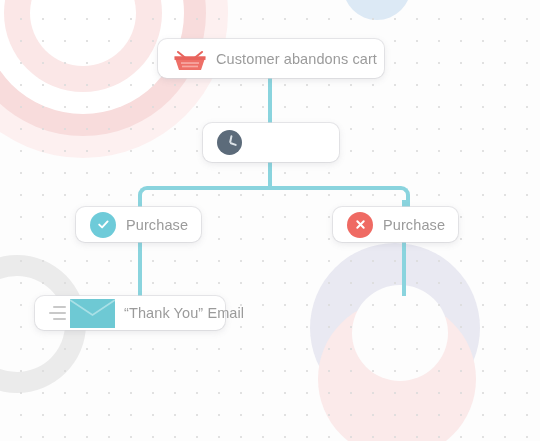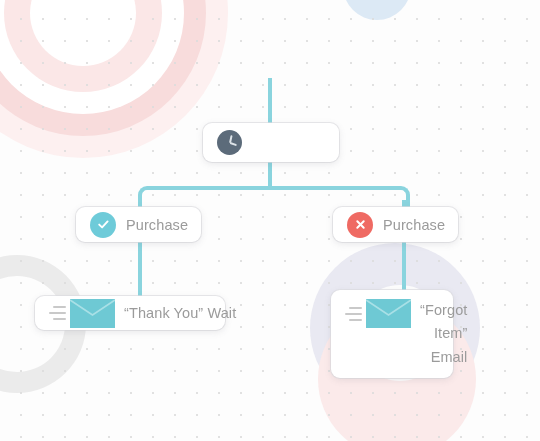--- a/index.html
+++ b/index.html
@@ -240,20 +240,33 @@
   <div class="conn conn-v" style="left:268px; top:78px;  height:46px;"></div>
   <div class="conn conn-v" style="left:268px; top:162px; height:26px;"></div>
   <div class="conn conn-h" style="left:149px; top:186px; width:242px;"></div>
   <div class="corner corner-tl" style="left:138px; top:186px;"></div>
   <div class="corner corner-tr" style="left:388px; top:186px;"></div>
   <div class="conn conn-v" style="left:138px; top:200px; height:8px;"></div>
   <div class="conn conn-v" style="left:402px; top:200px; height:8px;"></div>
   <div class="conn conn-v" style="left:138px; top:240px; height:56px;"></div>
   <div class="conn conn-v" style="left:402px; top:240px; height:56px;"></div>
 
+  <div class="node" style="left:158px; top:39px; width:226px; height:39px;">
+    <span class="icon-basket">
+      <svg width="36" height="26" viewBox="0 0 36 26" xmlns="http://www.w3.org/2000/svg">
+        <path d="M6 6 L16 14" stroke="#e8635c" stroke-width="2.1" fill="none" stroke-linecap="round"></path>
+        <path d="M30 6 L20 14" stroke="#e8635c" stroke-width="2.1" fill="none" stroke-linecap="round"></path>
+        <path d="M2.5 10.5 L33.5 10.5 L29 24 L7 24 Z" fill="#ee7068"></path>
+        <rect x="2.5" y="10.5" width="31" height="3.4" fill="#e8635c"></rect>
+        <rect x="9" y="16.2" width="18" height="1.7" fill="#f7a9a3"></rect>
+        <rect x="10" y="19.6" width="16" height="1.7" fill="#f7a9a3"></rect>
+      </svg>
+    </span>
+    <span class="node-label">Customer abandons cart</span>
+  </div>
 
   <div class="node" style="left:203px; top:123px; width:136px; height:39px;">
     <span class="icon-clock"></span>
   </div>
 
   <div class="node" style="left:76px; top:207px; width:125px; height:35px;">
     <span class="badge badge-check">
       <svg width="15" height="15" viewBox="0 0 15 15" xmlns="http://www.w3.org/2000/svg">
         <path d="M3.2 7.6 L6.1 10.4 L11.6 4.4" stroke="#ffffff" stroke-width="1.9" fill="none" stroke-linecap="round" stroke-linejoin="round"></path>
       </svg>
@@ -277,37 +290,17 @@
           <i></i>
           <i></i>
       </span>
       <span class="envelope">
         <svg width="45" height="29" viewBox="0 0 45 29" xmlns="http://www.w3.org/2000/svg">
           <rect width="45" height="29" fill="#6ec9d4"></rect>
           <path d="M0 1 L22.5 16 L45 1" stroke="#a9e0e6" stroke-width="1.6" fill="none"></path>
         </svg>
       </span>
     </span>
-    <span class="node-label">“Thank You” Wait</span>
-  </div>
-
-  <div class="node" style="left:331px; top:290px; width:122px; height:88px; align-items:flex-start; padding-top:9px;">
-    <span class="icon-email">
-      <span class="email-lines">
-        <i></i>
-          <i></i>
-          <i></i>
-      </span>
-      <span class="envelope">
-        <svg width="45" height="29" viewBox="0 0 45 29" xmlns="http://www.w3.org/2000/svg">
-          <rect width="45" height="29" fill="#6ec9d4"></rect>
-          <path d="M0 1 L22.5 16 L45 1" stroke="#a9e0e6" stroke-width="1.6" fill="none"></path>
-        </svg>
-      </span>
-    </span>
-    <span class="node-label multiline">
-      <span>“Forgot</span><br>
-      <span>Item”</span><br>
-      <span>Email</span>
-    </span>
-  </div>
+    <span class="node-label">“Thank You” Email</span>
+  </div>
+
 
 </div>
 
 </body></html>

